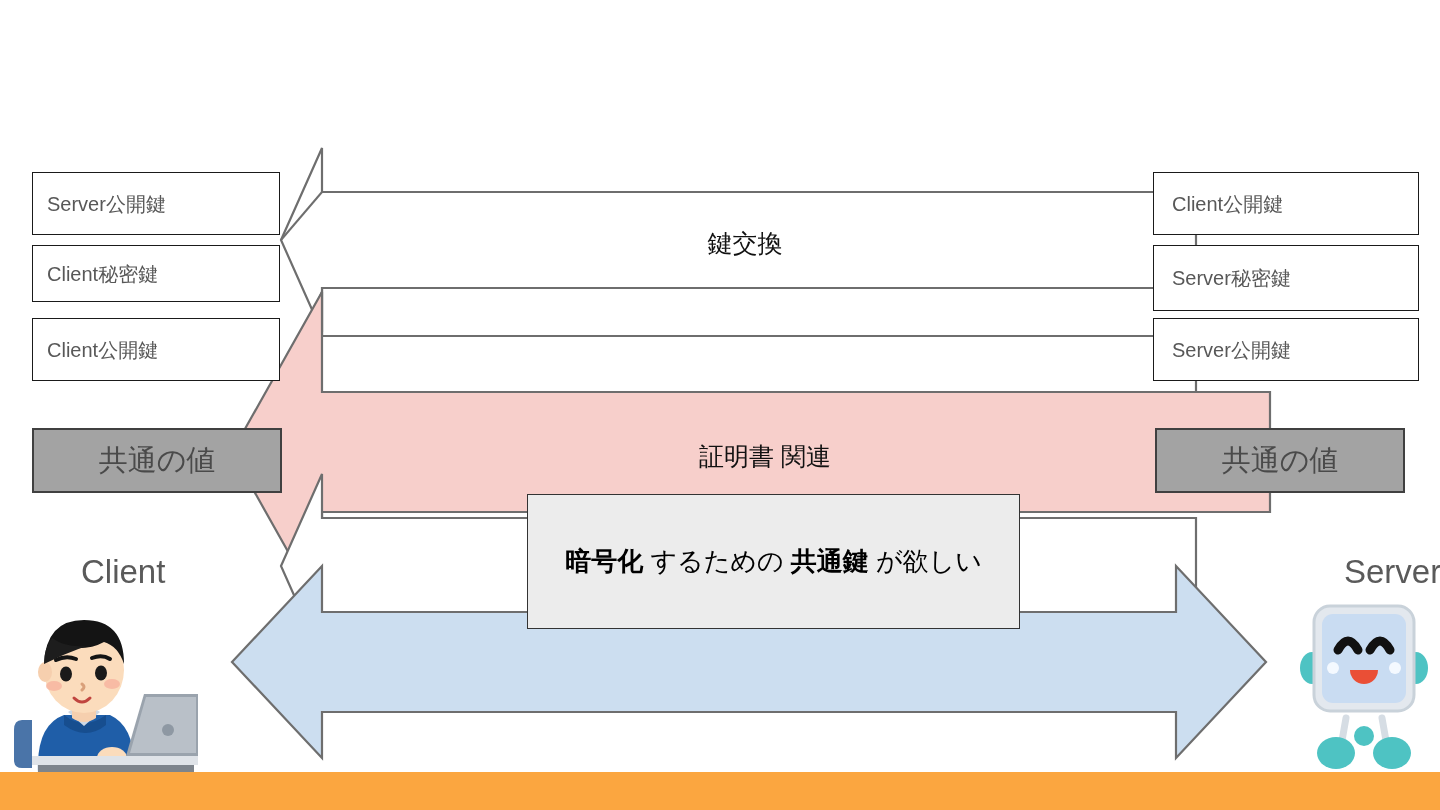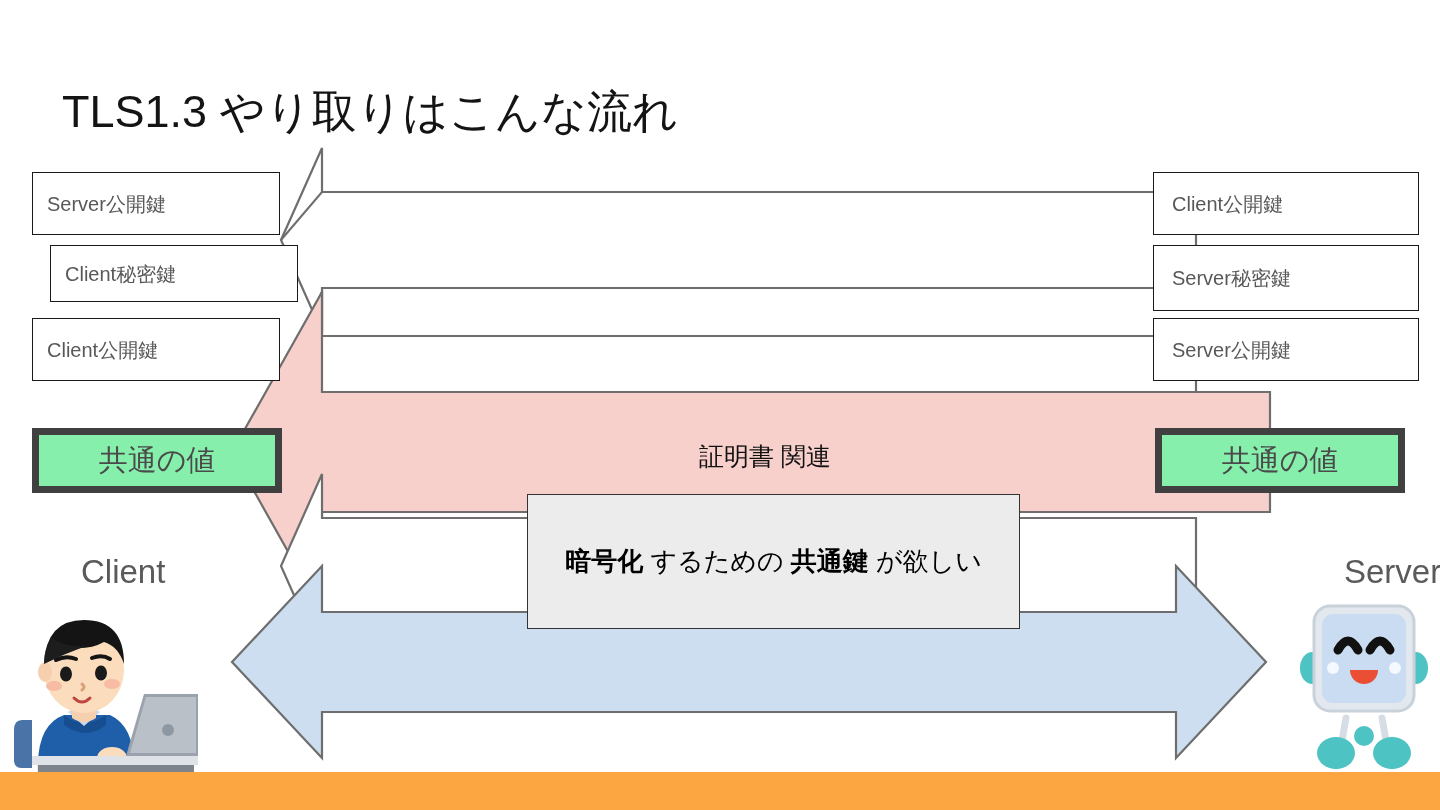--- a/index.html
+++ b/index.html
@@ -24,22 +24,22 @@
     line-height:1;
     display:flex;align-items:center;
     padding-left:14px;
   }
   .keybox.right{padding-left:18px;}
 
   
   .redbox{
     position:absolute;
     box-sizing:border-box;
-    background:#86efac;
-    border:7px solid #404040;
+    background:#a3a3a3;
+    border:2px solid #404040;
     color:#4a4a4a;
     font-size:29px;
     display:flex;align-items:center;justify-content:center;
   }
 
   
   .arrowlabel{
     position:absolute;
     color:#111111;
     font-size:25px;
@@ -102,21 +102,21 @@
     <polygon points="281,566 322,474 322,518 1196,518 1196,614 322,614 322,658" fill="#FFFFFF" stroke="#6E6E6E" stroke-width="2.2" stroke-linejoin="miter"></polygon>
 
     <polygon points="232,662 322,566 322,612 1176,612 1176,566 1266,662 1176,758 1176,712 322,712 322,758" fill="#CCDEF0" stroke="#6E6E6E" stroke-width="2.2" stroke-linejoin="miter"></polygon>
 
     <line x1="281" y1="240" x2="322" y2="192" stroke="#6E6E6E" stroke-width="2"></line>
   </svg>
 
   <div class="keybox" style="left:32px;top:172px;width:248px;height:63px;">
     <span>Server公開鍵</span>
   </div>
-  <div class="keybox" style="left:32px;top:245px;width:248px;height:57px;margin-left:18px;">
+  <div class="keybox" style="left:32px;top:245px;width:248px;height:57px;">
     <span>Client秘密鍵</span>
   </div>
   <div class="keybox" style="left:32px;top:318px;width:248px;height:63px;">
     <span>Client公開鍵</span>
   </div>
 
   <div class="keybox right" style="left:1153px;top:172px;width:266px;height:63px;">
     <span>Client公開鍵</span>
   </div>
   <div class="keybox right" style="left:1153px;top:245px;width:266px;height:66px;">
@@ -126,33 +126,33 @@
     <span>Server公開鍵</span>
   </div>
 
   <div class="redbox" style="left:32px;top:428px;width:250px;height:65px;">
     <span>共通の値</span>
   </div>
   <div class="redbox" style="left:1155px;top:428px;width:250px;height:65px;">
     <span>共通の値</span>
   </div>
 
+  <div class="arrowlabel" style="left:600px;top:227px;width:290px;">
+    <span>鍵交換</span>
+  </div>
   <div class="arrowlabel" style="left:620px;top:440px;width:290px;text-align:center;">
     <span>証明書 関連</span>
   </div>
 
   <div class="callout" style="left:527px;top:494px;width:493px;height:135px;">
     <span>
       <b>暗号化</b><span> するための </span><b>共通鍵</b><span> が欲しい</span>
     </span>
   </div>
 
-  <div class="title" style="left:62px;top:82px;">
-    <span>TLS1.3 やり取りはこんな流れ</span>
-  </div>
 
   <div class="endpoint-label" style="left:37px;top:553px;">
     <span>Client</span>
   </div>
   <div class="endpoint-label" style="left:1300px;top:553px;">
     <span>Server</span>
   </div>
 
   <svg class="illus" style="left:8px;top:608px;" width="190" height="165" viewBox="0 0 190 165">
 

